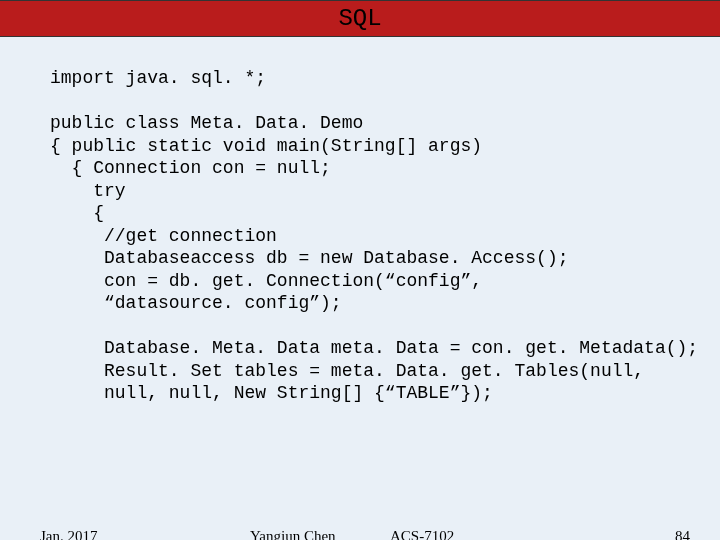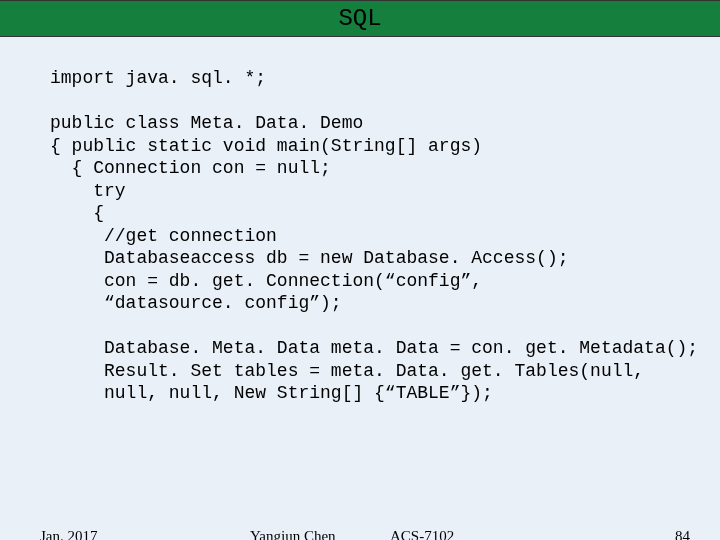--- a/index.html
+++ b/index.html
@@ -5,21 +5,21 @@
   body {
     margin: 0;
     padding: 0;
     width: 720px;
     height: 540px;
     background: #e9f0f7;
     font-family: "Times New Roman", serif;
     overflow: hidden;
   }
   .header {
-    background: #15803d;
+    background: #b91c1c;
     border-top: 1px solid #333;
     border-bottom: 1px solid #333;
     text-align: center;
     font-size: 24px;
     padding: 4px 0;
     font-family: "Courier New", monospace;
   }
   .code-block {
     font-family: "Courier New", monospace;
     font-size: 18px;

